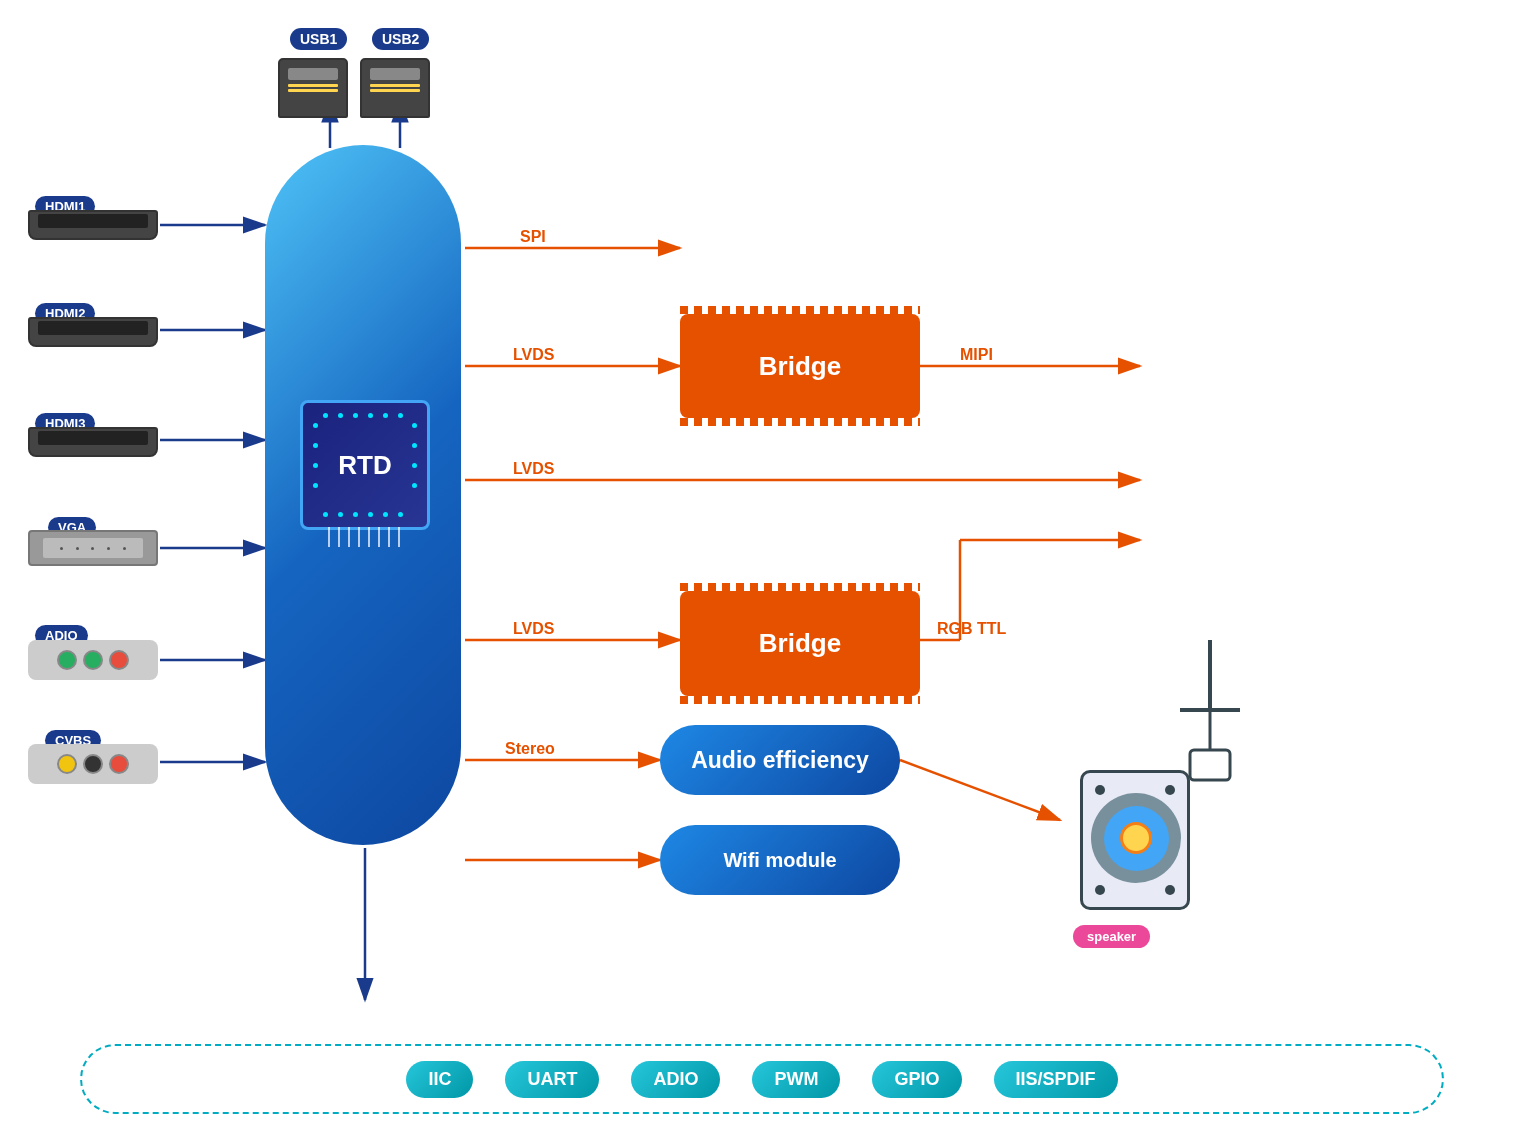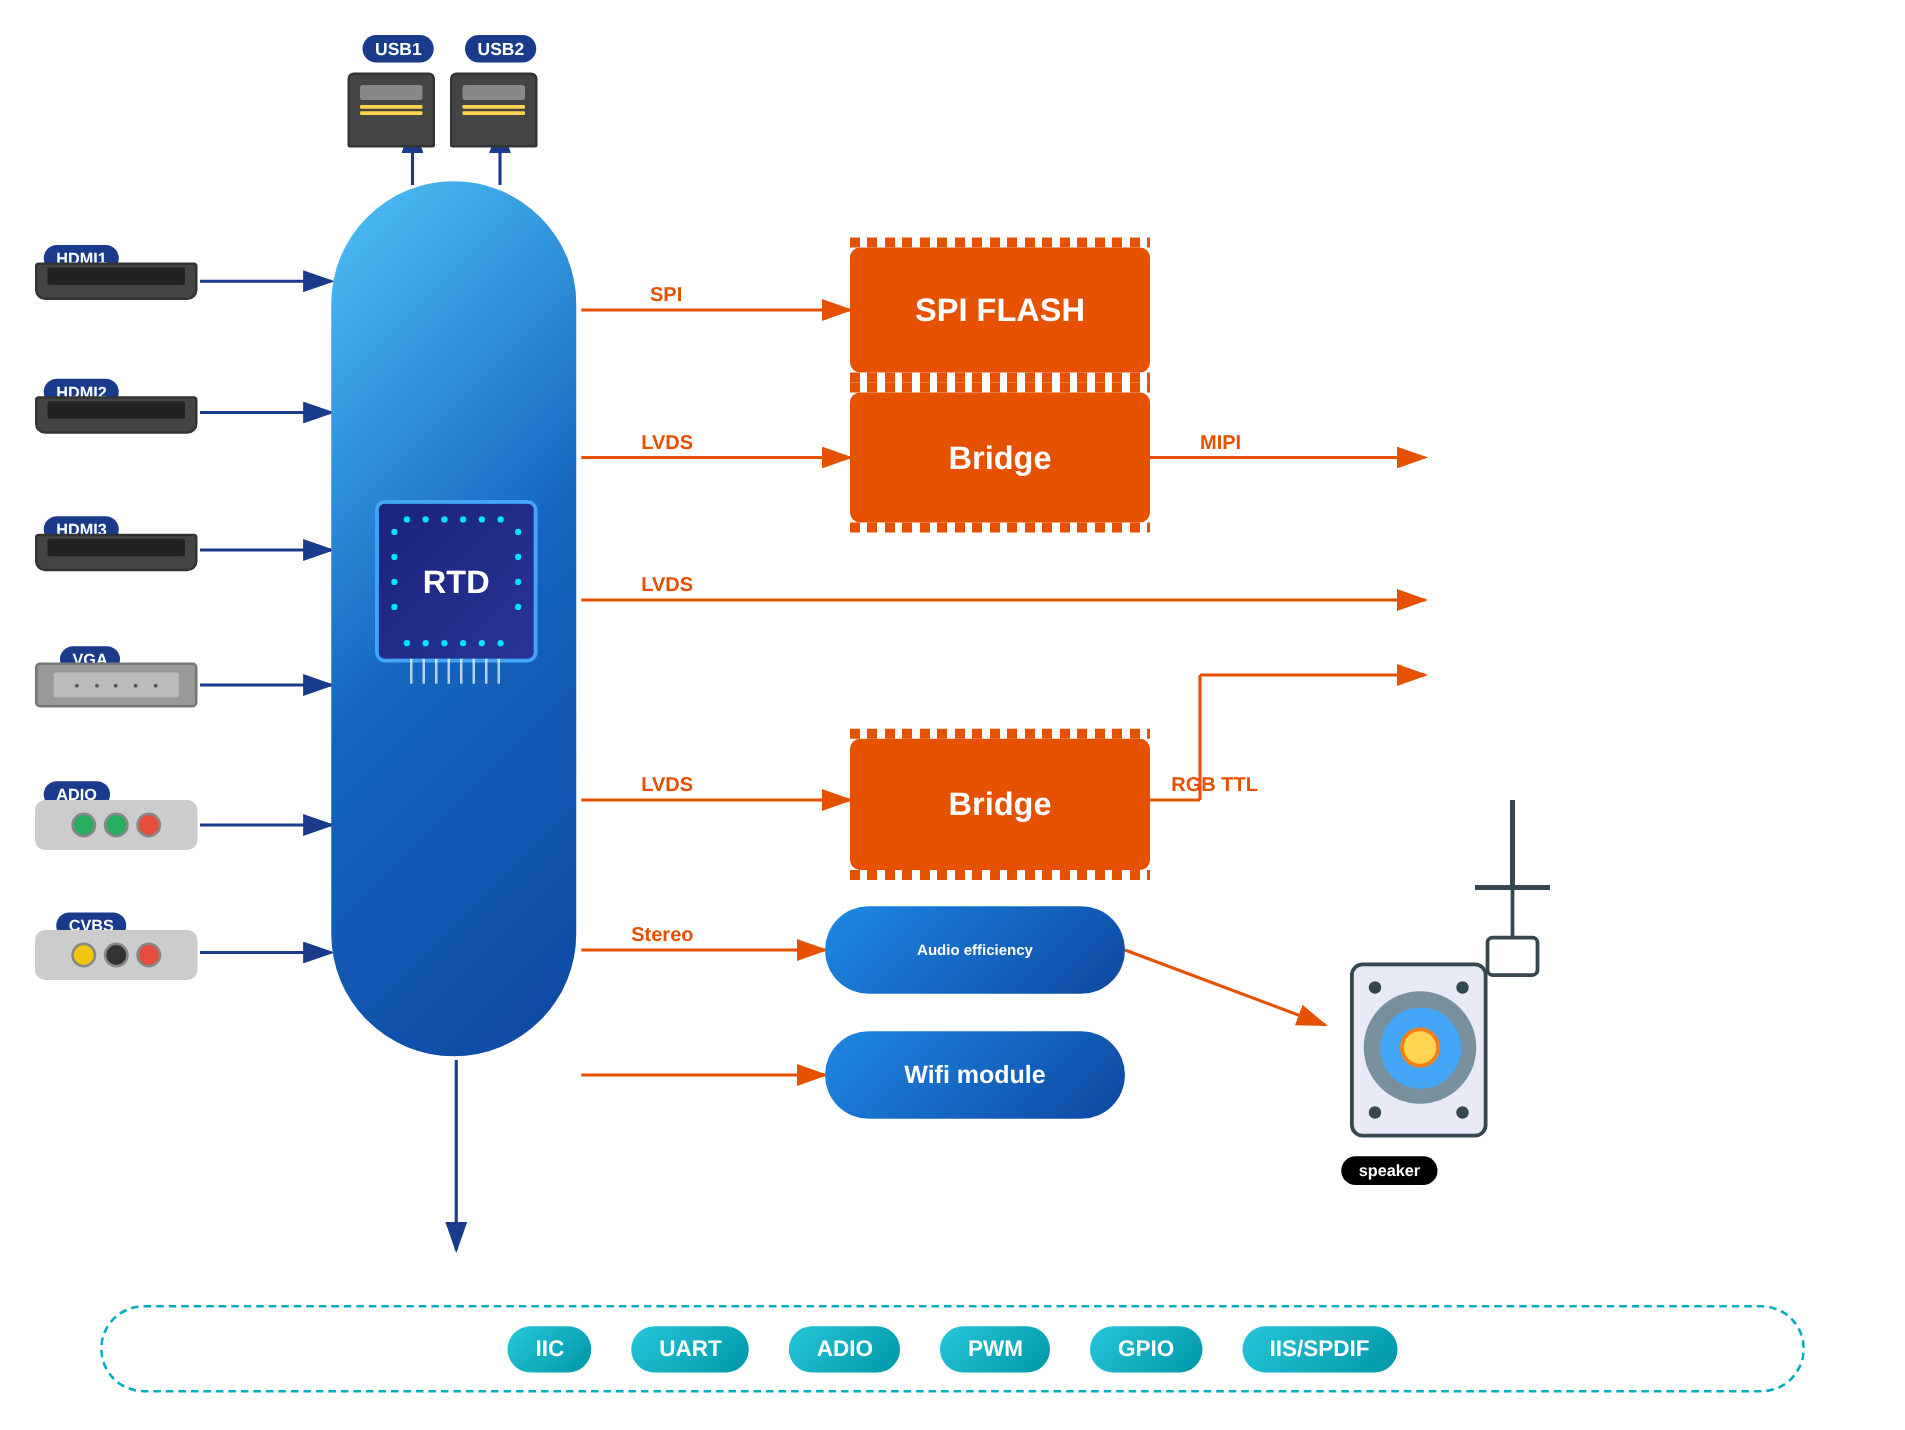--- a/index.html
+++ b/index.html
@@ -191,21 +191,21 @@
     
     .arrow-label {
       position: absolute;
       color: #e65100;
       font-size: 16px;
       font-weight: bold;
     }
 
     .speaker-badge {
       position: absolute;
-      background: #000000;
+      background: #ec4899;
       color: white;
       border-radius: 12px;
       padding: 4px 14px;
       font-size: 13px;
       font-weight: bold;
     }
   </style>
 </head>
 <body>
 
@@ -352,34 +352,31 @@
     <div class="rca-dot" style="background:#e74c3c;"></div>
   </div>
 
   <div class="badge-label" style="left:45px;top:730px;">CVBS</div>
   <div class="rca-group" style="left:28px;top:744px;width:130px;height:40px;">
     <div class="rca-dot" style="background:#f1c40f;"></div>
     <div class="rca-dot" style="background:#333;border:2px solid #888;"></div>
     <div class="rca-dot" style="background:#e74c3c;"></div>
   </div>
 
-  <div class="orange-box" style="left:680px;top:198px;width:240px;height:100px;">
-    <span>SPI FLASH</span>
-  </div>
 
   <div class="orange-box" style="left:680px;top:314px;width:240px;height:104px;">
     <span>Bridge</span>
   </div>
 
   <div class="orange-box" style="left:680px;top:591px;width:240px;height:105px;">
     <span>Bridge</span>
   </div>
 
   <div class="blue-pill" style="left:660px;top:725px;width:240px;height:70px;">
-    <span style="font-size:12px;text-align:center;">Audio efficiency</span>
+    <span style="font-size:23px;text-align:center;">Audio efficiency</span>
   </div>
 
   <div class="blue-pill" style="left:660px;top:825px;width:240px;height:70px;">
     <span style="font-size:20px;">Wifi module</span>
   </div>
 
 
   <div class="arrow-label" style="left:520px;top:228px;">SPI</div>
   <div class="arrow-label" style="left:513px;top:346px;">LVDS</div>
   <div class="arrow-label" style="left:513px;top:460px;">LVDS</div>

